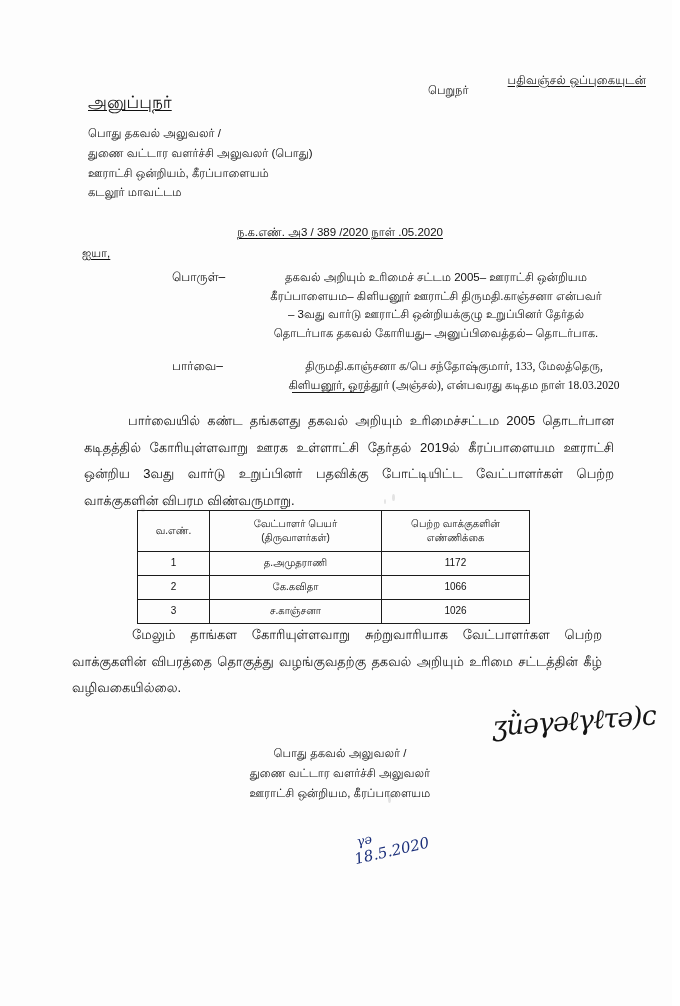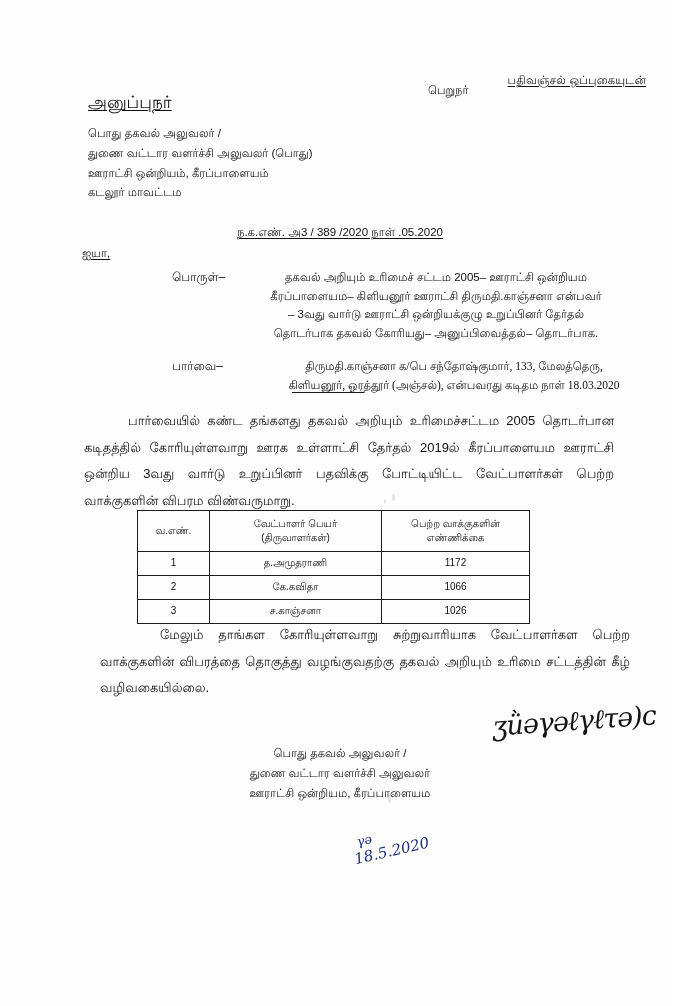--- a/index.html
+++ b/index.html
@@ -71,21 +71,21 @@
 
   
   .para {
     font-size: 13px;
     line-height: 2.05;
     text-align: justify;
     text-align-last: left;
     text-justify: inter-word;
   }
   .para-1 { top: 408px; left: 84px; width: 530px; text-indent: 44px; }
-  .para-2 { top: 622px; left: 100px; width: 530px; text-indent: 60px; }
+  .para-2 { top: 622px; left: 72px; width: 530px; text-indent: 60px; }
 
   
   .tbl-wrap { top: 510px; left: 137px; }
   table.results {
     border-collapse: collapse;
     font-size: 10px;
     table-layout: fixed;
   }
   table.results th,
   table.results td {

